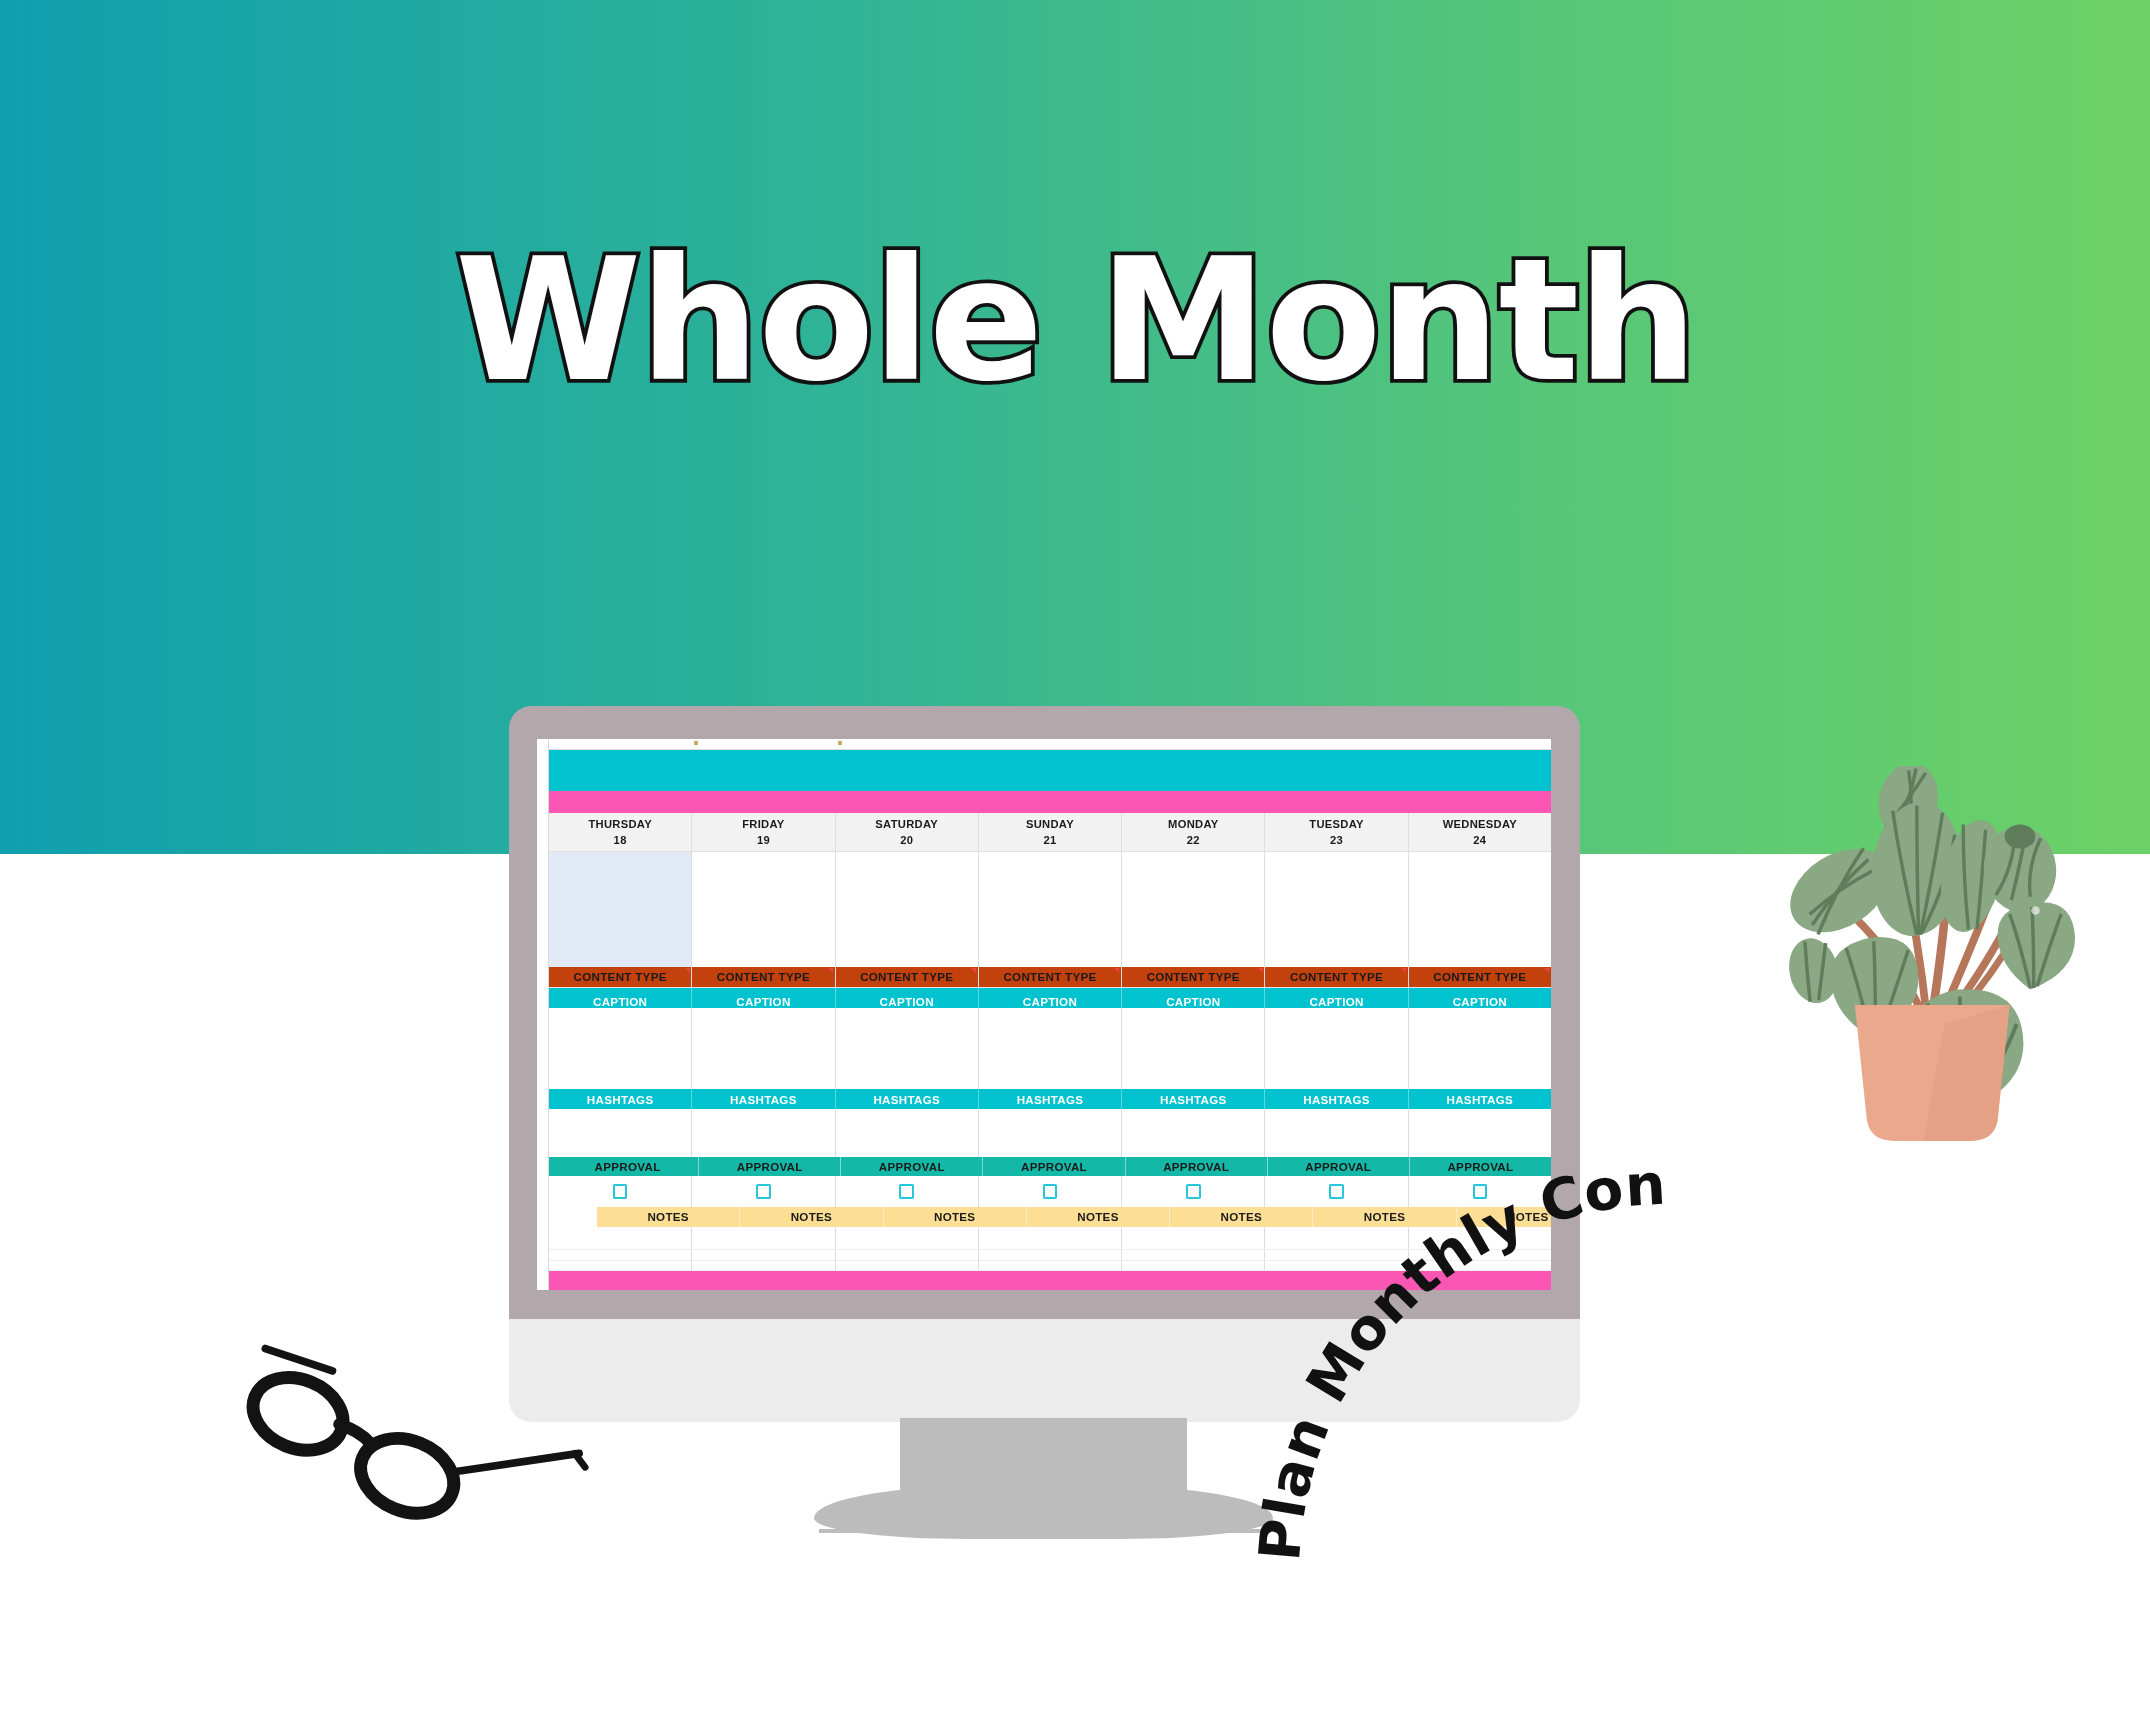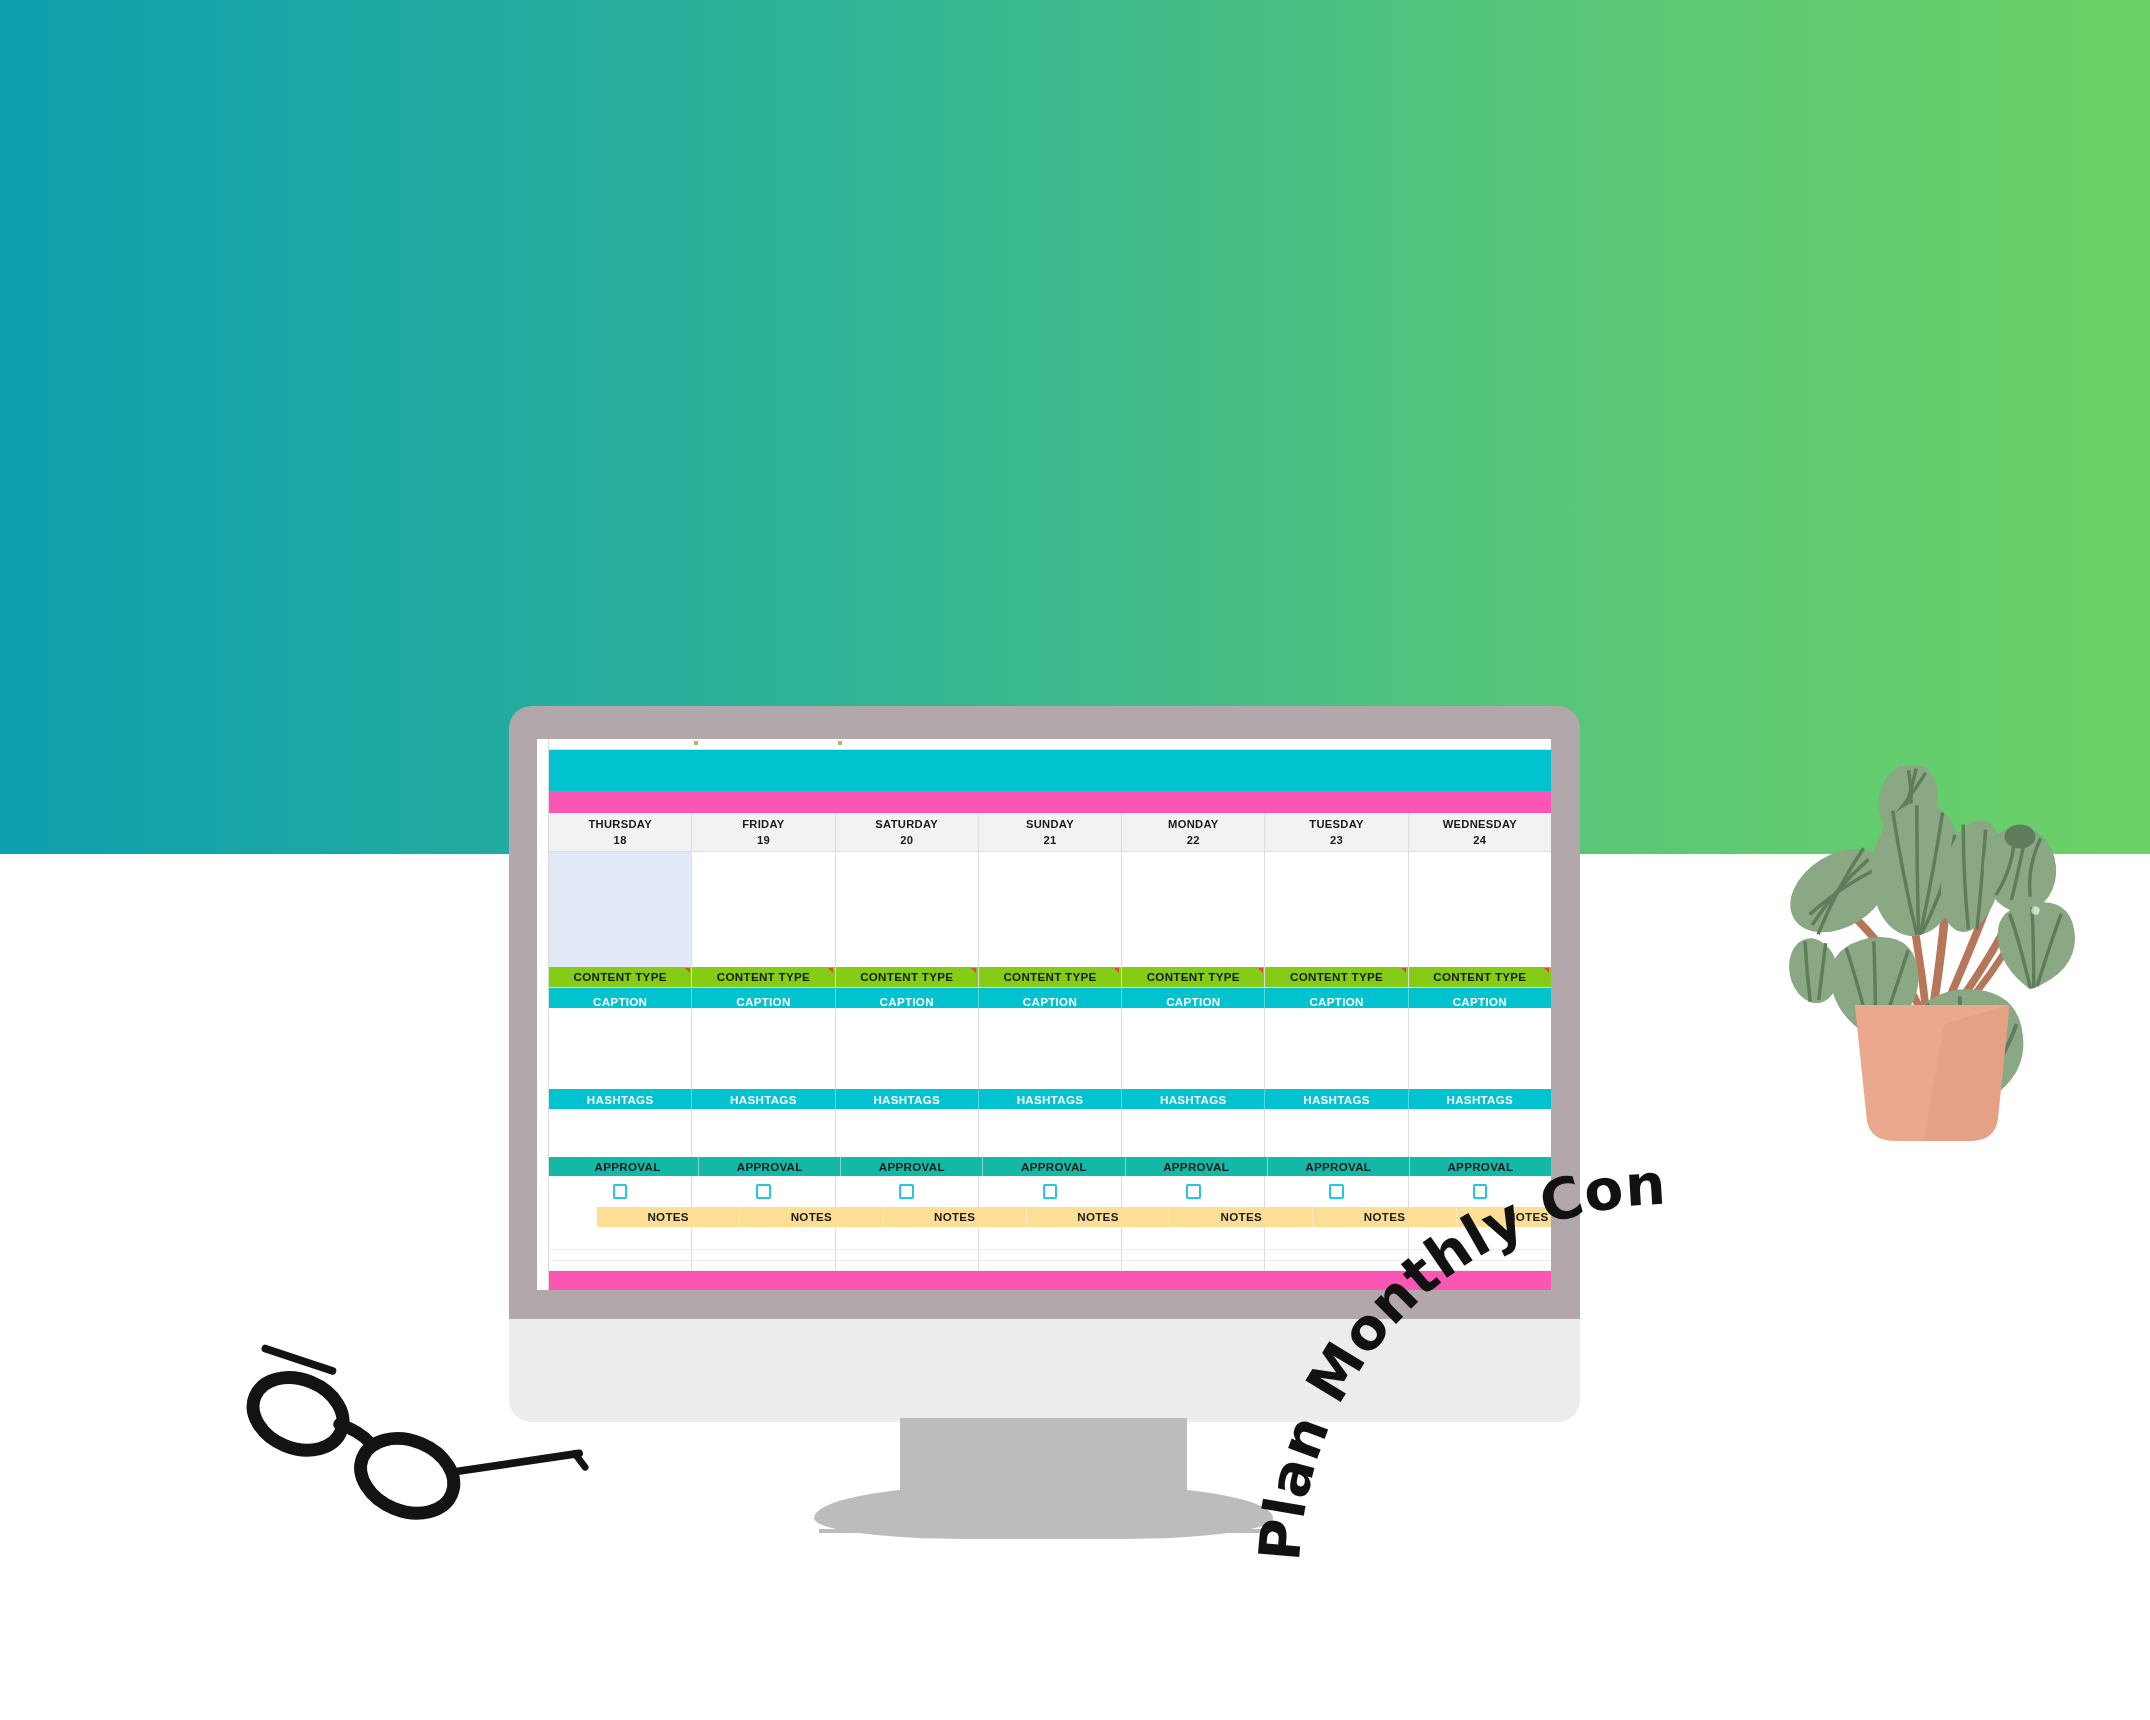--- a/index.html
+++ b/index.html
@@ -95,21 +95,21 @@
 
   .r-day{ height:43px; background:#f2f2f2; border-bottom:0.9px solid #dedede;}
   .r-day .cell{ flex-direction:column; justify-content:center; background:#f2f2f2;}
   .r-day .dname{ font-size:11.2px; line-height:1.45; }
   .r-day .dnum{ font-size:11.2px; line-height:1.45;text-align:center; }
 
   .r-blank{ background:#ffffff; }
   .r-blank .cell{ border-bottom:none; }
 
   .r-contenttype{ height:23px; background:#f2f2f2; border-bottom:0.9px solid #e6e6e6;}
-  .r-contenttype .cell{ background:#84cc16; }
+  .r-contenttype .cell{ background:#c2410c; }
   .r-contenttype .cell .redmark{
     position:absolute; right:1.7px; top:0.9px;
     width:0;height:0;border-top:5.2px solid #e8443a;border-left:5.2px solid transparent;
   }
 
   .r-caption{ height:21.5px; background:#00c3cf; }
   .r-caption .cell{ color:#ffffff; border-right:0.9px solid rgba(255,255,255,.35);align-items:flex-end; }
 
   .r-hashtags{ height:21.5px; background:#00c3cf; }
   .r-hashtags .cell{ color:#ffffff; border-right:0.9px solid rgba(255,255,255,.35); }
@@ -149,20 +149,21 @@
   #glasses{ position:absolute; left:231px; top:1338px; width:361px; height:224px; z-index:6;}
   #glasses svg{ width:361px; height:224px; }
 </style>
 </head>
 <body>
 
 <div id="bg-gradient-band"></div>
 <div id="bg-white-band"></div>
 
 <div id="headline">
+  <span class="line">Whole Month</span>
 </div>
 
 <div id="monitor">
   <div id="monitor-bezel">
 
     <div id="screen">
       <div id="sheet">
 
         <div id="row-gutter"></div>
 

